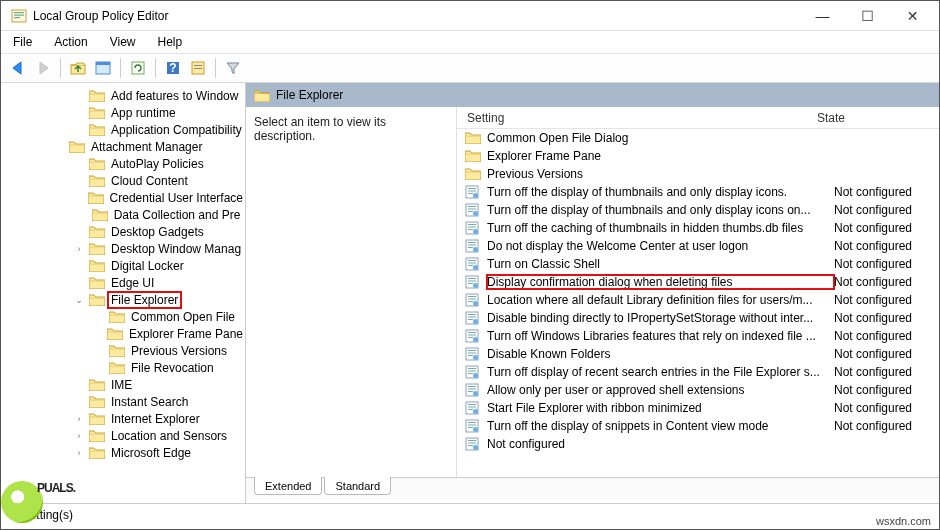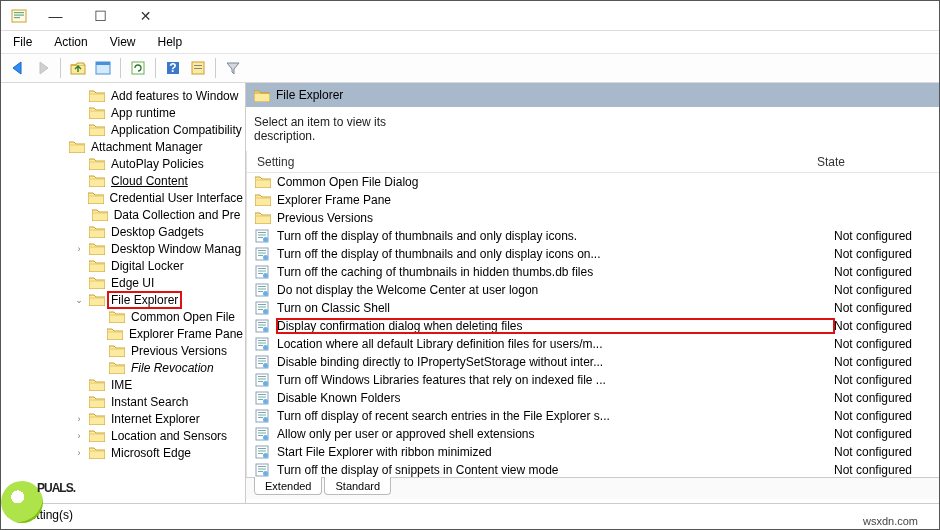--- a/index.html
+++ b/index.html
@@ -16,56 +16,57 @@
 .tb-btn svg { width: 16px; height: 16px; }
 .content { display: flex; height: 420px; }
 .tree-pane { width: 245px; border-right: 1px solid #ccc; overflow: hidden; position: relative; }
 .tree-scroll { height: 100%; overflow-y: auto; overflow-x: hidden; padding: 4px 0; }
 .tree-item { display: flex; align-items: center; height: 17px; white-space: nowrap; gap: 4px; padding-left: 4px; margin-left: 18px; }
 .tree-item .expander { width: 12px; display: inline-flex; justify-content: center; color: #777; font-size: 9px; }
 .tree-item .label { padding: 0 2px; }
 .tree-item.highlighted .label { outline: 2px solid #d11; }
 .detail-pane { flex: 1; display: flex; flex-direction: column; overflow: hidden; }
 .detail-header { background: #a9b9cc; height: 24px; display: flex; align-items: center; padding: 0 8px; gap: 6px; color: #000; }
-.detail-columns { display: flex; height: 370px; flex-direction: column; }
+.detail-columns { display: flex; height: 370px; }
 .desc-col { width: 210px; padding: 8px; font-size: 12px; color: #222; }
 .setting-col { flex: 1; display: flex; flex-direction: column; border-left: 1px solid #e0e0e0; overflow: hidden; }
 .col-headers { display: flex; height: 22px; align-items: center; border-bottom: 1px solid #e5e5e5; font-size: 12px; color: #333; }
 .col-h-setting { flex: 1; padding-left: 10px; }
 .col-h-state { width: 105px; text-align: left; }
 .list-scroll { flex: 1; overflow-y: auto; overflow-x: hidden; }
 .list-row { display: flex; align-items: center; height: 18px; padding-left: 8px; white-space: nowrap; }
 .list-row .row-icon { width: 16px; height: 14px; margin-right: 6px; flex-shrink: 0; }
 .list-row .row-label { flex: 1; overflow: hidden; text-overflow: ellipsis; }
 .list-row .row-state { width: 105px; text-align: left; }
 .list-row.highlighted .row-label { outline: 2px solid #d11; outline-offset: -1px; }
 .tabs { height: 22px; display: flex; align-items: flex-start; padding-left: 8px; border-top: 1px solid #ccc; background: #fafafa; gap: 2px; }
 .tab { padding: 0 10px; height: 18px; border: 1px solid #bbb; border-top: none; border-radius: 0 0 4px 4px; background: #fff; font-size: 11px; display: flex; align-items: center; margin-top: -1px; }
 .statusbar { height: 22px; border-top: 1px solid #ccc; padding: 2px 6px; font-size: 11px; display: flex; align-items: center; justify-content: space-between; }
-.watermark { position: absolute; bottom: 2px; right: 21px; font-size: 11px; color: #444; }
+.watermark { position: absolute; bottom: 2px; right: 8px; font-size: 11px; color: #444; }
 .brand { position: absolute; left: 0; bottom: 6px; font-size: 22px; font-weight: 900; color: #222; letter-spacing: -1px; display: flex; }
 .brand .av { width: 42px; height: 42px; background: radial-gradient(circle at 40% 38%, #fff 0 18%, #aee34a 16% 68%, #7cc10d 70%); border-radius: 50%; margin-right: -6px; }
 .folder-svg { width: 16px; height: 13px; flex-shrink: 0; }
 .policy-svg { width: 14px; height: 14px; flex-shrink: 0; }
 ::-webkit-scrollbar { width: 17px; }
 ::-webkit-scrollbar-track { background: #f0f0f0; }
 ::-webkit-scrollbar-thumb { background: #c2c2c2; border: 1px solid #aaa; }
 </style>
 </head>
 <body>
 
 <div class="titlebar">
   <span class="app-icon">
     <svg viewBox="0 0 16 16">
         <rect x="1" y="2" width="14" height="12" fill="#fffbe6" stroke="#c8a030"></rect>
         <rect x="3" y="4" width="10" height="1.2" fill="#6a8"></rect>
         <rect x="3" y="6.5" width="10" height="1.2" fill="#6a8"></rect>
         <rect x="3" y="9" width="6" height="1.2" fill="#6a8"></rect>
       </svg>
   </span>
+  <span class="title">Local Group Policy Editor</span>
   <div class="win-btn">—</div>
   <div class="win-btn">☐</div>
   <div class="win-btn">✕</div>
 </div>
 
 <div class="menubar">
   <span>File</span>
   <span>Action</span>
   <span>View</span>
   <span>Help</span>
@@ -161,21 +162,21 @@
           <span class="label">Attachment Manager</span>
         </div>
         <div class="tree-item" style="padding-left: 54px;">
           <span class="expander"></span>
           <svg class="folder-svg" viewBox="0 0 16 13">
             <path d="M0 2 L0 13 L16 13 L16 4 L7 4 L5 2 Z" fill="#fceaa0" stroke="#c8a030"></path>
             <path d="M0 5 L16 5" stroke="#e6c96a"></path>
           </svg>
           <span class="label">AutoPlay Policies</span>
         </div>
-        <div class="tree-item" style="padding-left: 54px; text-decoration: underline;">
+        <div class="tree-item" style="padding-left: 54px;">
           <span class="expander"></span>
           <svg class="folder-svg" viewBox="0 0 16 13">
             <path d="M0 2 L0 13 L16 13 L16 4 L7 4 L5 2 Z" fill="#fceaa0" stroke="#c8a030"></path>
             <path d="M0 5 L16 5" stroke="#e6c96a"></path>
           </svg>
           <span class="label">Cloud Content</span>
         </div>
         <div class="tree-item" style="padding-left: 54px;">
           <span class="expander"></span>
           <svg class="folder-svg" viewBox="0 0 16 13">
@@ -249,21 +250,21 @@
           <span class="label">Explorer Frame Pane</span>
         </div>
         <div class="tree-item" style="padding-left: 74px;">
           <span class="expander"></span>
           <svg class="folder-svg" viewBox="0 0 16 13">
             <path d="M0 2 L0 13 L16 13 L16 4 L7 4 L5 2 Z" fill="#fceaa0" stroke="#c8a030"></path>
             <path d="M0 5 L16 5" stroke="#e6c96a"></path>
           </svg>
           <span class="label">Previous Versions</span>
         </div>
-        <div class="tree-item" style="padding-left: 74px; font-style: italic;">
+        <div class="tree-item" style="padding-left: 74px;">
           <span class="expander"></span>
           <svg class="folder-svg" viewBox="0 0 16 13">
             <path d="M0 2 L0 13 L16 13 L16 4 L7 4 L5 2 Z" fill="#fceaa0" stroke="#c8a030"></path>
             <path d="M0 5 L16 5" stroke="#e6c96a"></path>
           </svg>
           <span class="label">File Revocation</span>
         </div>
         <div class="tree-item" style="padding-left: 54px;">
           <span class="expander"></span>
           <svg class="folder-svg" viewBox="0 0 16 13">

